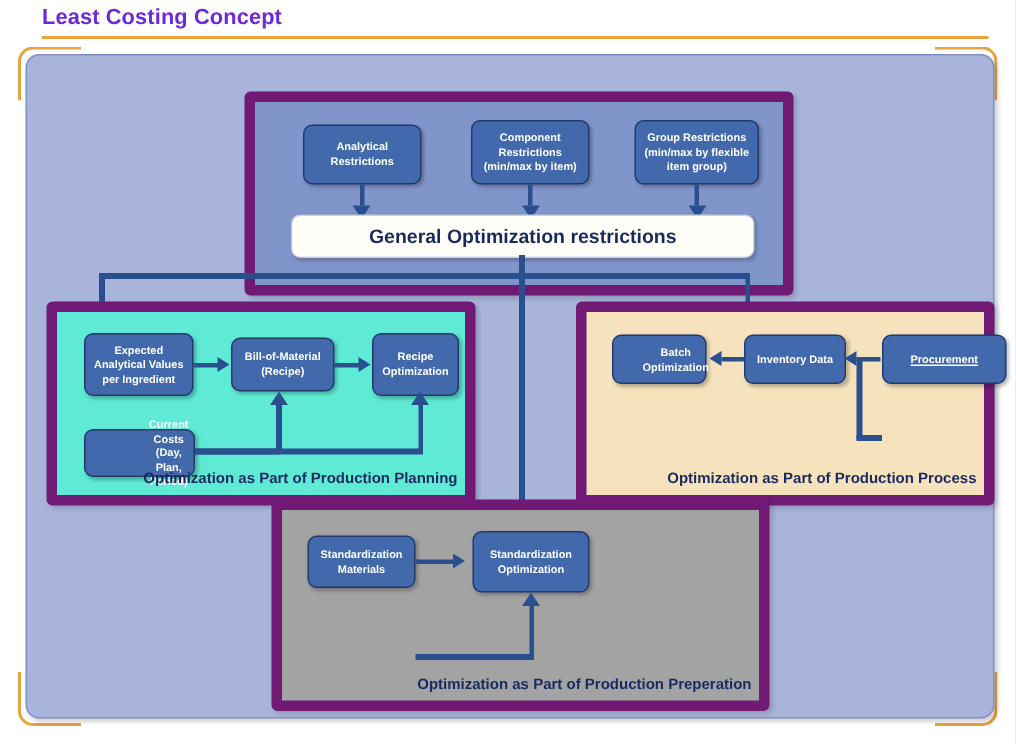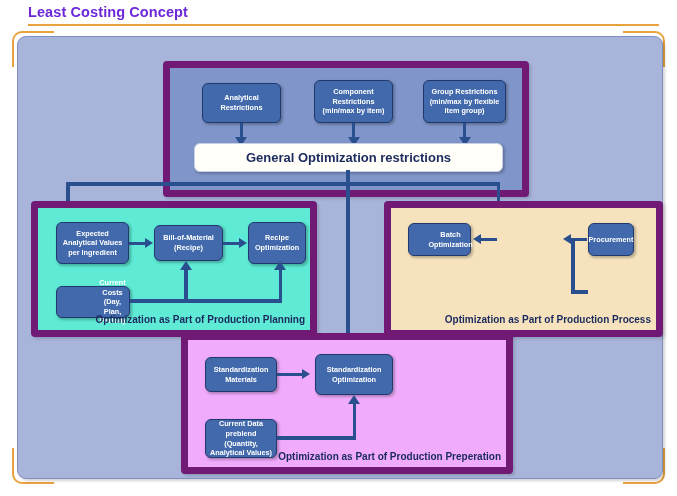--- a/index.html
+++ b/index.html
@@ -74,21 +74,21 @@
   #panel-planning {
     left: 13px; top: 164px; width: 272px; height: 122px;
     background: #5eead4;
   }
   #panel-process {
     left: 366px; top: 164px; width: 265px; height: 122px;
     background: #f6e3bd;
   }
   #panel-preperation {
     left: 163px; top: 296px; width: 318px; height: 127px;
-    background: #f0abfc;
+    background: #a3a3a3;
   }
   .panel-caption {
     position: absolute;
     right: 5px;
     bottom: 5px;
     font-size: 10px;
     font-weight: bold;
     color: #1b2a5e;
     white-space: nowrap;
   }
@@ -212,43 +212,43 @@
     <div class="ln" style="left:240.5px; top:62px; width:3.5px; height:32px;"></div>
     <div class="arrow-u" style="left:236px; top:53px;"></div>
 
     <div class="panel-caption">Optimization as Part of Production Planning</div>
   </div>
 
   <div class="panel" id="panel-process">
 
     <div class="node" style="left:17px; top:15px; width:63px; height:33px;padding-left:24px;">Batch<br>Optimization</div>
 
-
-    <div class="node" style="left:197px; top:15px; width:46px; height:33px;">Procurement</div>
+    <div class="node" style="left:105px; top:15px; width:68px; height:33px;">Inventory Data</div>
+
+    <div class="node" style="left:197px; top:15px; width:83px; height:33px;text-decoration:underline;">Procurement</div>
 
 
     <div class="ln" style="left:90px; top:29.5px; width:16px; height:3.5px;"></div>
     <div class="arrow-l" style="left:82px; top:25.5px;"></div>
 
     <div class="ln" style="left:180px; top:29.5px; width:16px; height:3.5px;"></div>
     <div class="arrow-l" style="left:172px; top:25.5px;"></div>
 
     <div class="ln" style="left:180px; top:82px; width:17px; height:3.5px;"></div>
     <div class="ln" style="left:180px; top:31px; width:3.5px; height:54px;"></div>
 
     <div class="panel-caption">Optimization as Part of Production Process</div>
   </div>
 
   <div class="panel" id="panel-preperation">
 
     <div class="node" style="left:17px; top:17px; width:72px; height:35px;">Standardization<br>Materials</div>
 
     <div class="node" style="left:127px; top:14px; width:78px; height:41px;">Standardization<br>Optimization</div>
 
-    <div class="node" style="left:17px; top:79px; width:72px; height:39px;">Current Data<br>preblend (Quantity,<br>Analytical Values)</div>
 
     <div class="ln" style="left:89px; top:32.5px; width:26px; height:3.5px;"></div>
     <div class="arrow-r" style="left:114px; top:28.5px;"></div>
 
     <div class="ln" style="left:89px; top:96px; width:79px; height:3.5px;"></div>
     <div class="ln" style="left:164.5px; top:64px; width:3.5px; height:35px;"></div>
     <div class="arrow-u" style="left:160px; top:55px;"></div>
 
     <div class="panel-caption">Optimization as Part of Production Preperation</div>
   </div>

